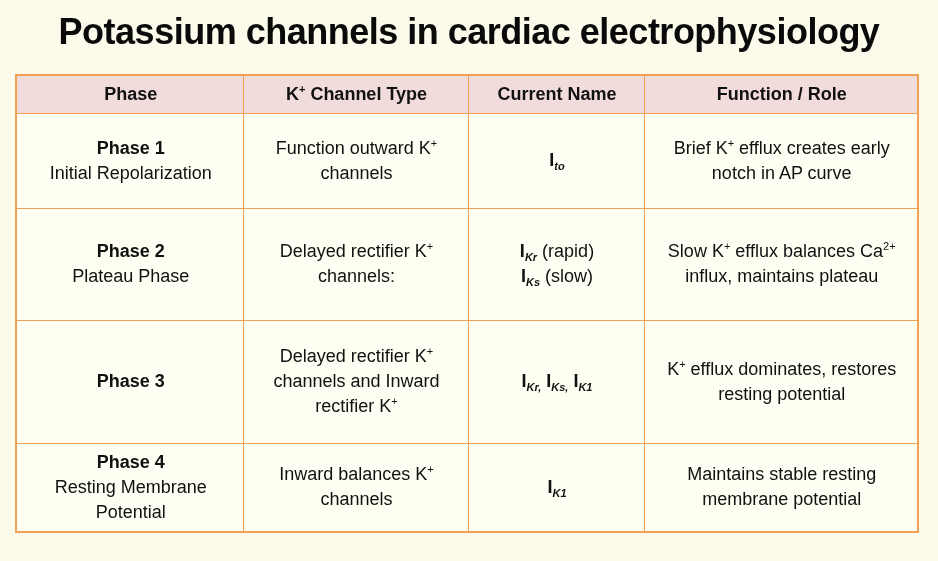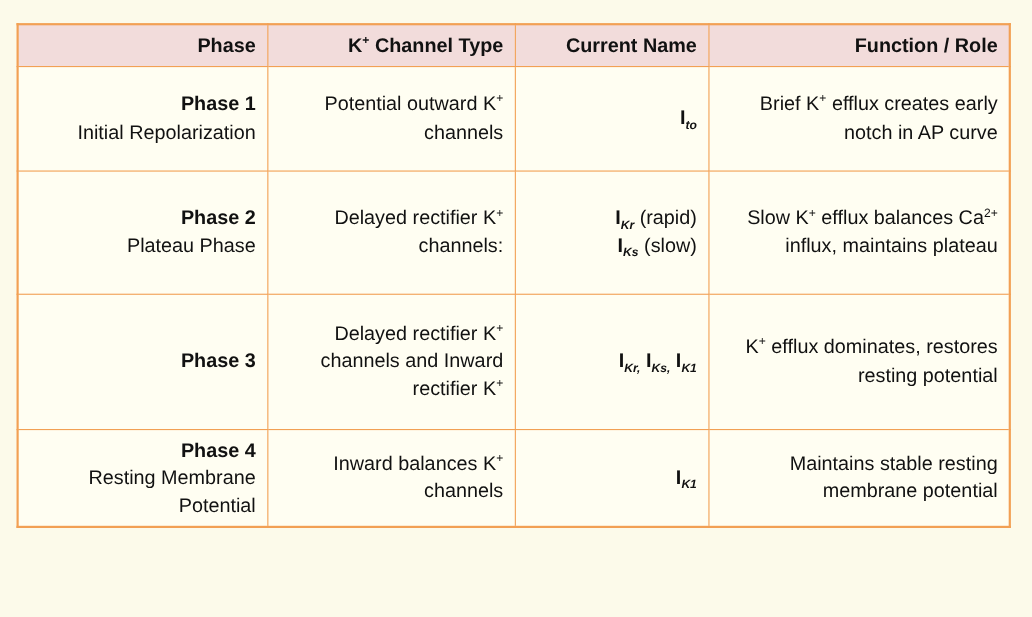--- a/index.html
+++ b/index.html
@@ -33,21 +33,21 @@
     margin:21px 0 0 15px;
     background:var(--cell-bg);
     border:2px solid var(--border);
   }
   .k-table th,.k-table td{
     border:1px solid var(--border);
     padding:6px 10px 6px 12px;
     vertical-align:middle;
     font-size:18px;
     line-height:1.4;
-    text-align:right;
+    text-align:center;
   }
   .k-table thead th{
     background:var(--header-bg);
     font-weight:700;
     height:38px;
     padding-top:4px;
     padding-bottom:4px;
   }
   .k-table tbody td{background:var(--cell-bg);}
   tr.r0{height:95px;}
@@ -56,40 +56,41 @@
   tr.r3{height:68px;}
   sup{font-size:11px;line-height:0;}
   sub{font-size:11px;line-height:0;vertical-align:-4px;font-style:italic;}
   .b{font-weight:700;}
 </style>
 </head>
 <body>
 
 <div class="page">
 
+  <h1 class="title">Potassium channels in cardiac electrophysiology</h1>
 
   <table class="k-table">
     <colgroup>
       <col style="width:227px">
       <col style="width:225px">
       <col style="width:176px">
       <col style="width:274px">
     </colgroup>
     <thead>
       <tr>
         <th><span>Phase</span></th>
         <th><span>K</span><sup>+</sup><span> Channel Type</span></th>
         <th><span>Current Name</span></th>
         <th><span>Function / Role</span></th>
       </tr>
     </thead>
     <tbody>
       <tr class="r0">
         <td><span class="b">Phase 1</span><br><span>Initial Repolarization</span></td>
-        <td><span>Potential outward K</span><sup>+</sup><span> channels</span></td>
+        <td><span>Function outward K</span><sup>+</sup><span> channels</span></td>
         <td><span class="b">I</span><sub class="b">to</sub></td>
         <td><span>Brief K</span><sup>+</sup><span> efflux creates early notch in AP curve</span></td>
       </tr>
       <tr class="r1">
         <td><span class="b">Phase 2</span><br><span>Plateau Phase</span></td>
         <td><span>Delayed rectifier K</span><sup>+</sup><span> channels:</span></td>
         <td><span class="b">I</span><sub class="b">Kr</sub><span> (rapid)</span><br><span class="b">I</span><sub class="b">Ks</sub><span> (slow)</span></td>
         <td><span>Slow K</span><sup>+</sup><span> efflux balances Ca</span><sup>2+</sup><span> influx, maintains plateau</span></td>
       </tr>
       <tr class="r2">

